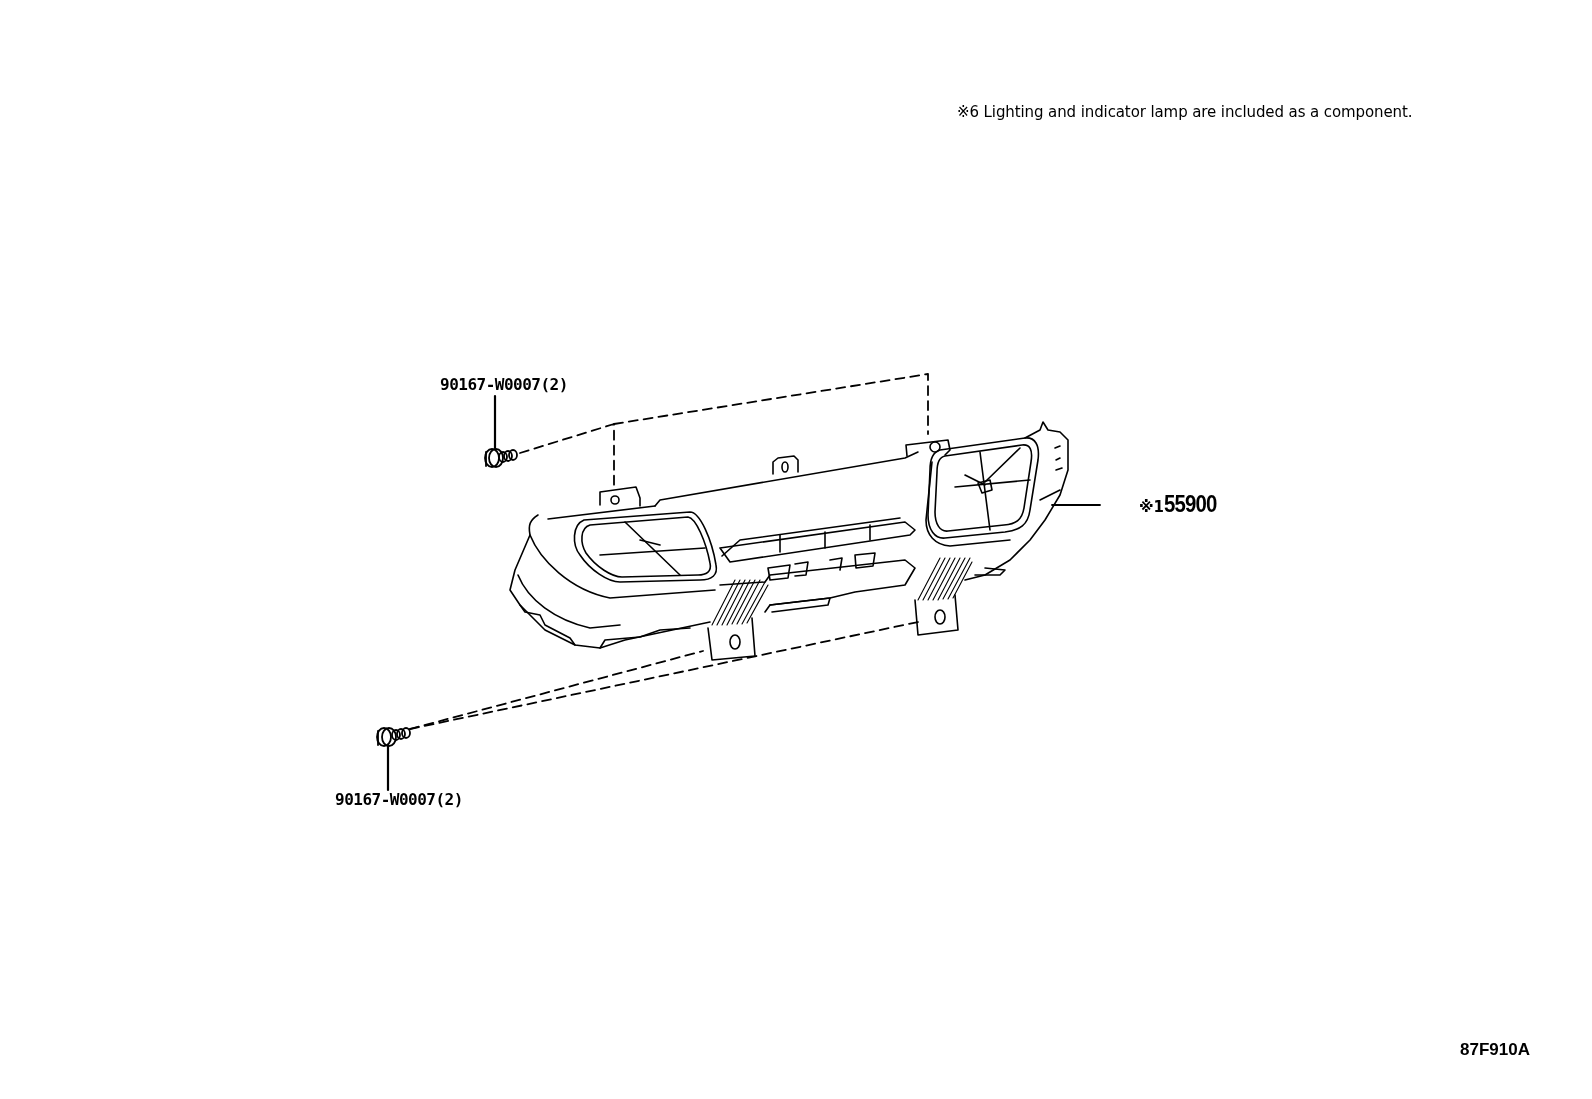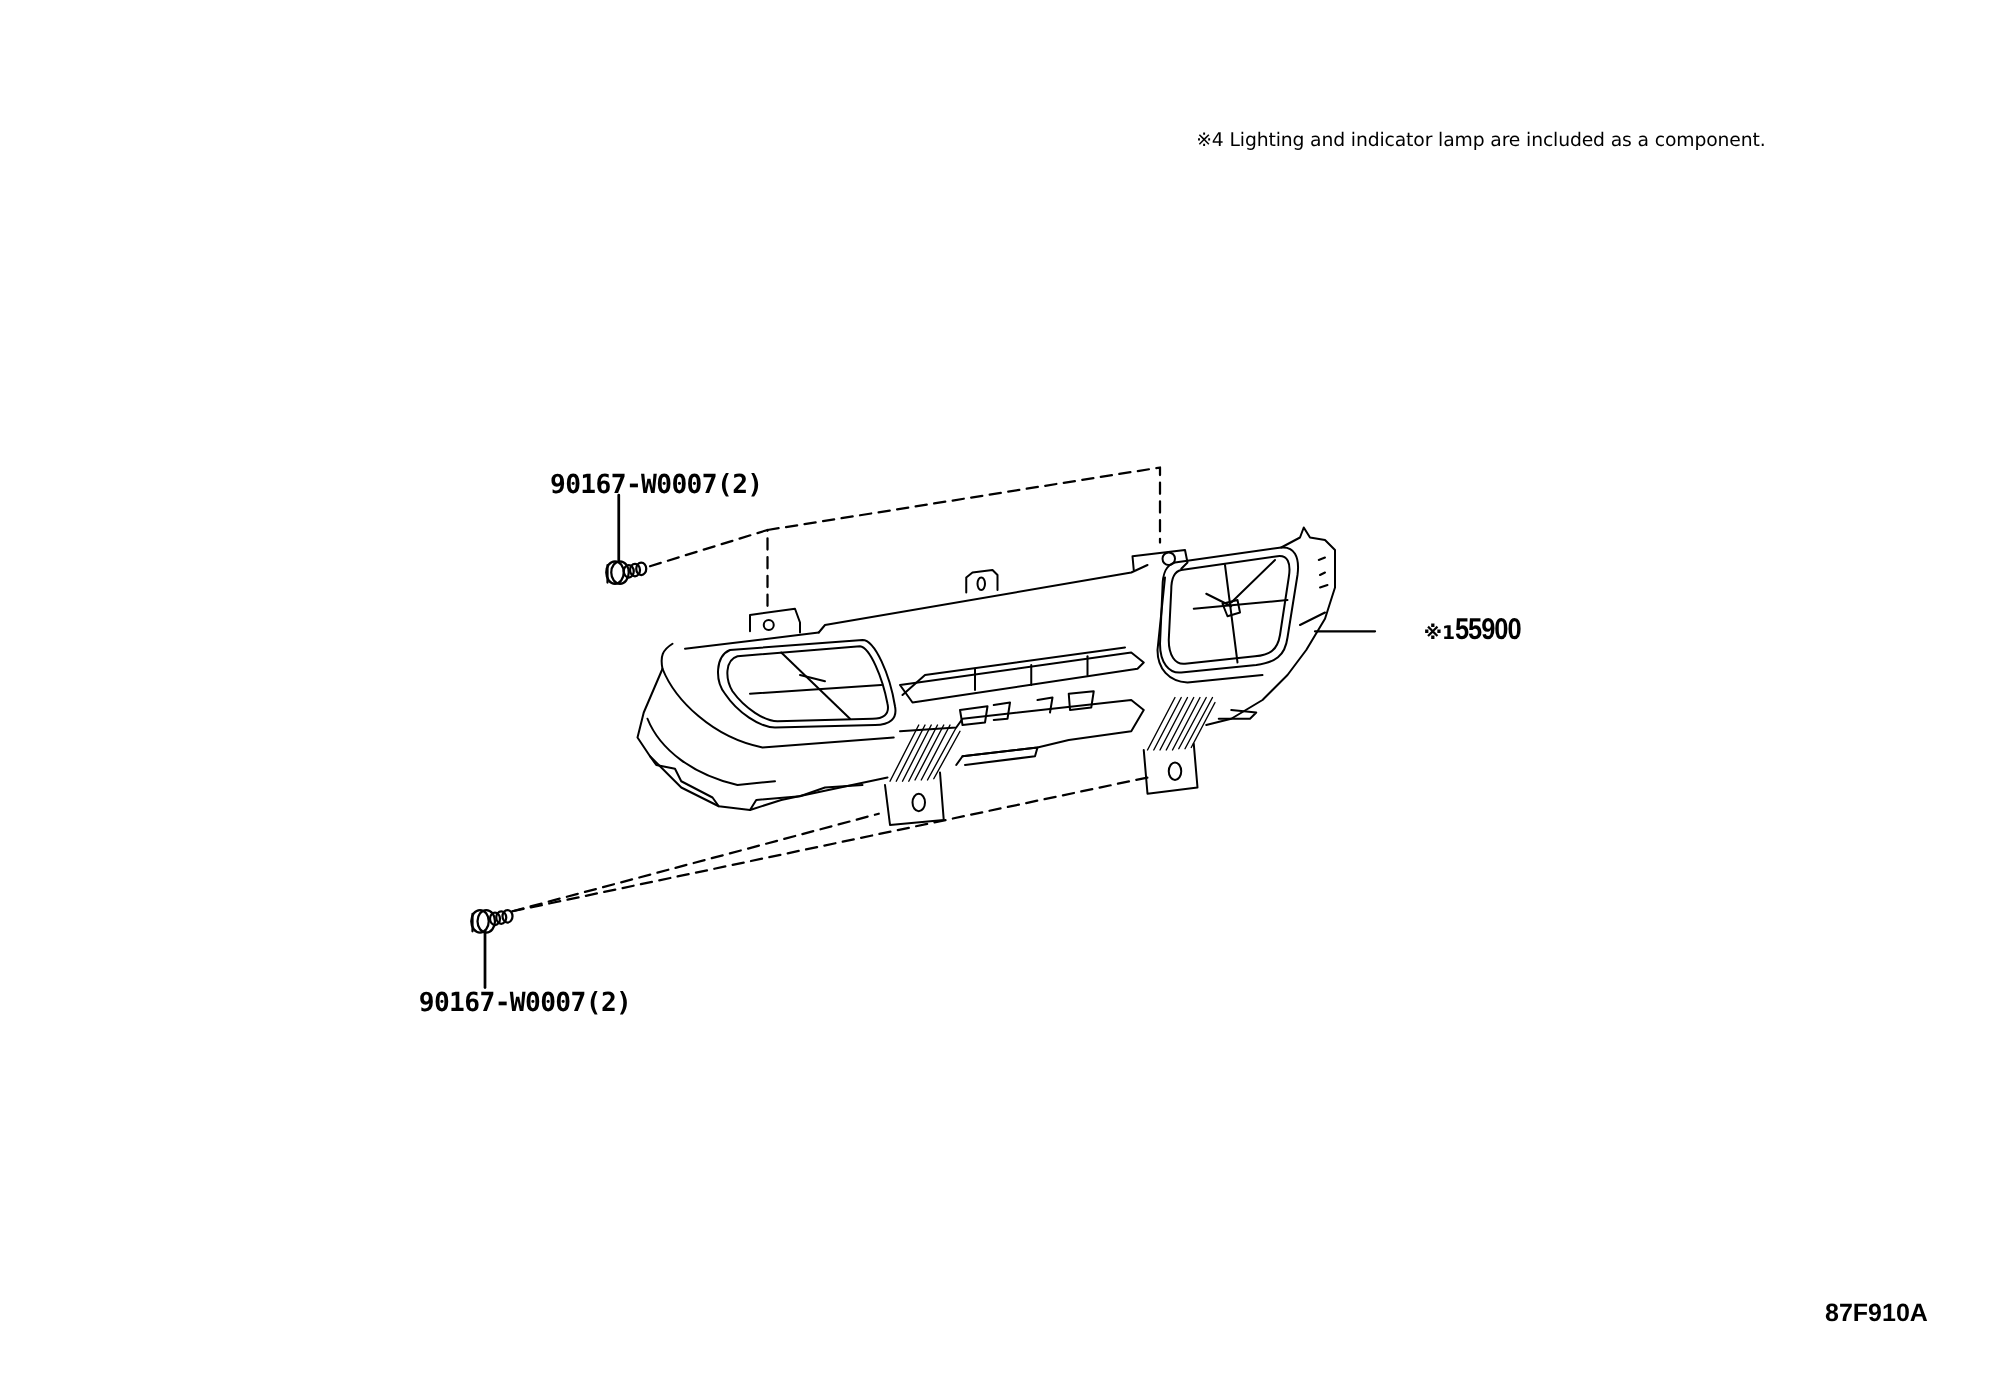--- a/index.html
+++ b/index.html
@@ -1,28 +1,28 @@
 <!DOCTYPE html>
 <html><head>
 <meta charset="utf-8">
 <style>
   html, body { margin: 0; padding: 0; background: #ffffff; }
   body { width: 1592px; height: 1099px; position: relative; overflow: hidden; font-family: "DejaVu Sans", sans-serif; color: #000; }
   .note { position: absolute; left: 957px; top: 103px; font-size: 15px; font-family: "DejaVu Sans", sans-serif; letter-spacing: -0.1px; white-space: nowrap; }
-  .callout { position: absolute; font-family: "DejaVu Sans Mono", monospace; font-weight: bold; font-size: 21px; white-space: nowrap; letter-spacing: -0.5px; }
+  .callout { position: absolute; font-family: "DejaVu Sans Mono", monospace; font-weight: bold; font-size: 16px; white-space: nowrap; letter-spacing: -0.5px; }
   .callout-main { position: absolute; left: 1139px; top: 490px; white-space: nowrap; font-family: "Liberation Sans", sans-serif; font-weight: bold; }
   .callout-main .mark { font-size: 15px; font-family: "DejaVu Sans", sans-serif; }
   .callout-main .num { font-size: 24px; font-family: "Liberation Sans", sans-serif; font-weight: bold; letter-spacing: -1px; transform: scaleX(0.85); display: inline-block; transform-origin: left; }
-  .illust-id { position: absolute; left: 1460px; top: 1040px; font-family: "Liberation Sans", sans-serif; font-weight: bold; font-size: 20px; }
+  .illust-id { position: absolute; left: 1460px; top: 1040px; font-family: "Liberation Sans", sans-serif; font-weight: bold; font-size: 17px; }
   svg.drawing { position: absolute; left: 0; top: 0; }
 </style>
 </head>
 <body>
 
-<div class="note">※4 Lighting and indicator lamp are included as a component.</div>
+<div class="note">※6 Lighting and indicator lamp are included as a component.</div>
 
 <div class="callout" style="left:440px; top:375px;">90167-W0007(2)</div>
 
 <div class="callout-main">
   <span class="mark">※1</span><span class="num">55900</span>
 </div>
 
 <div class="callout" style="left:335px; top:790px;">90167-W0007(2)</div>
 
 <div class="illust-id">87F910A</div>

